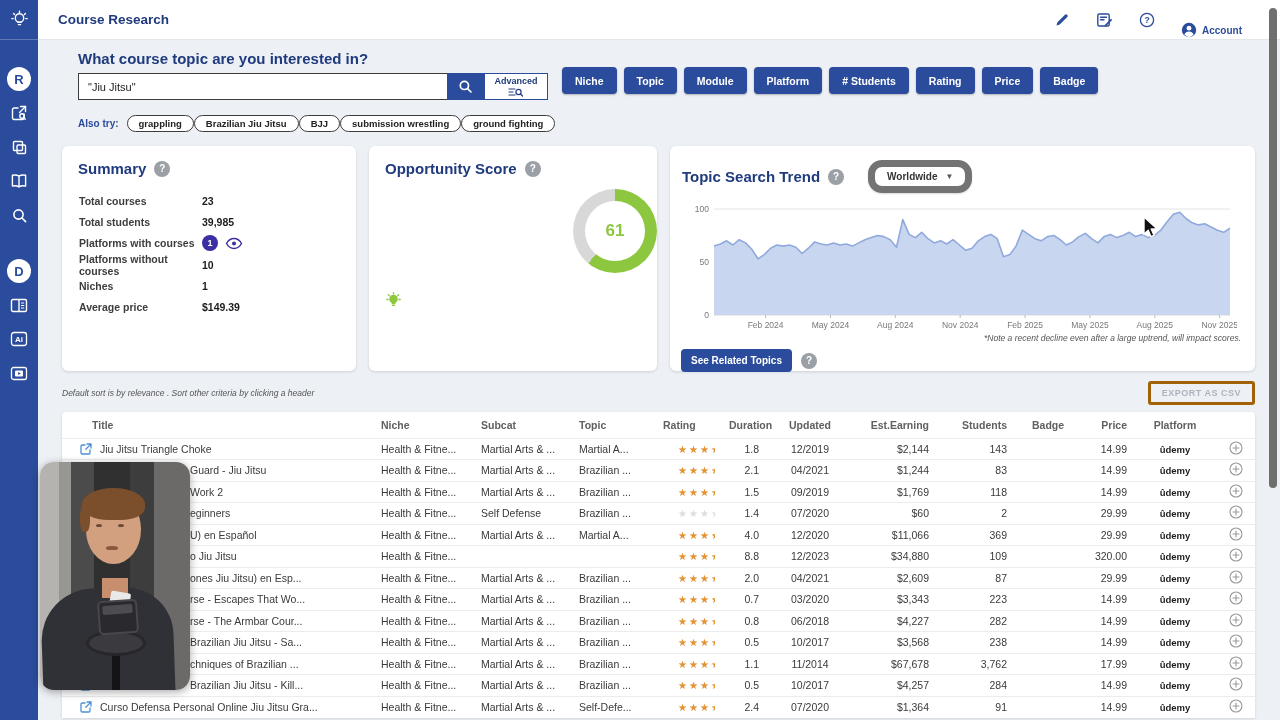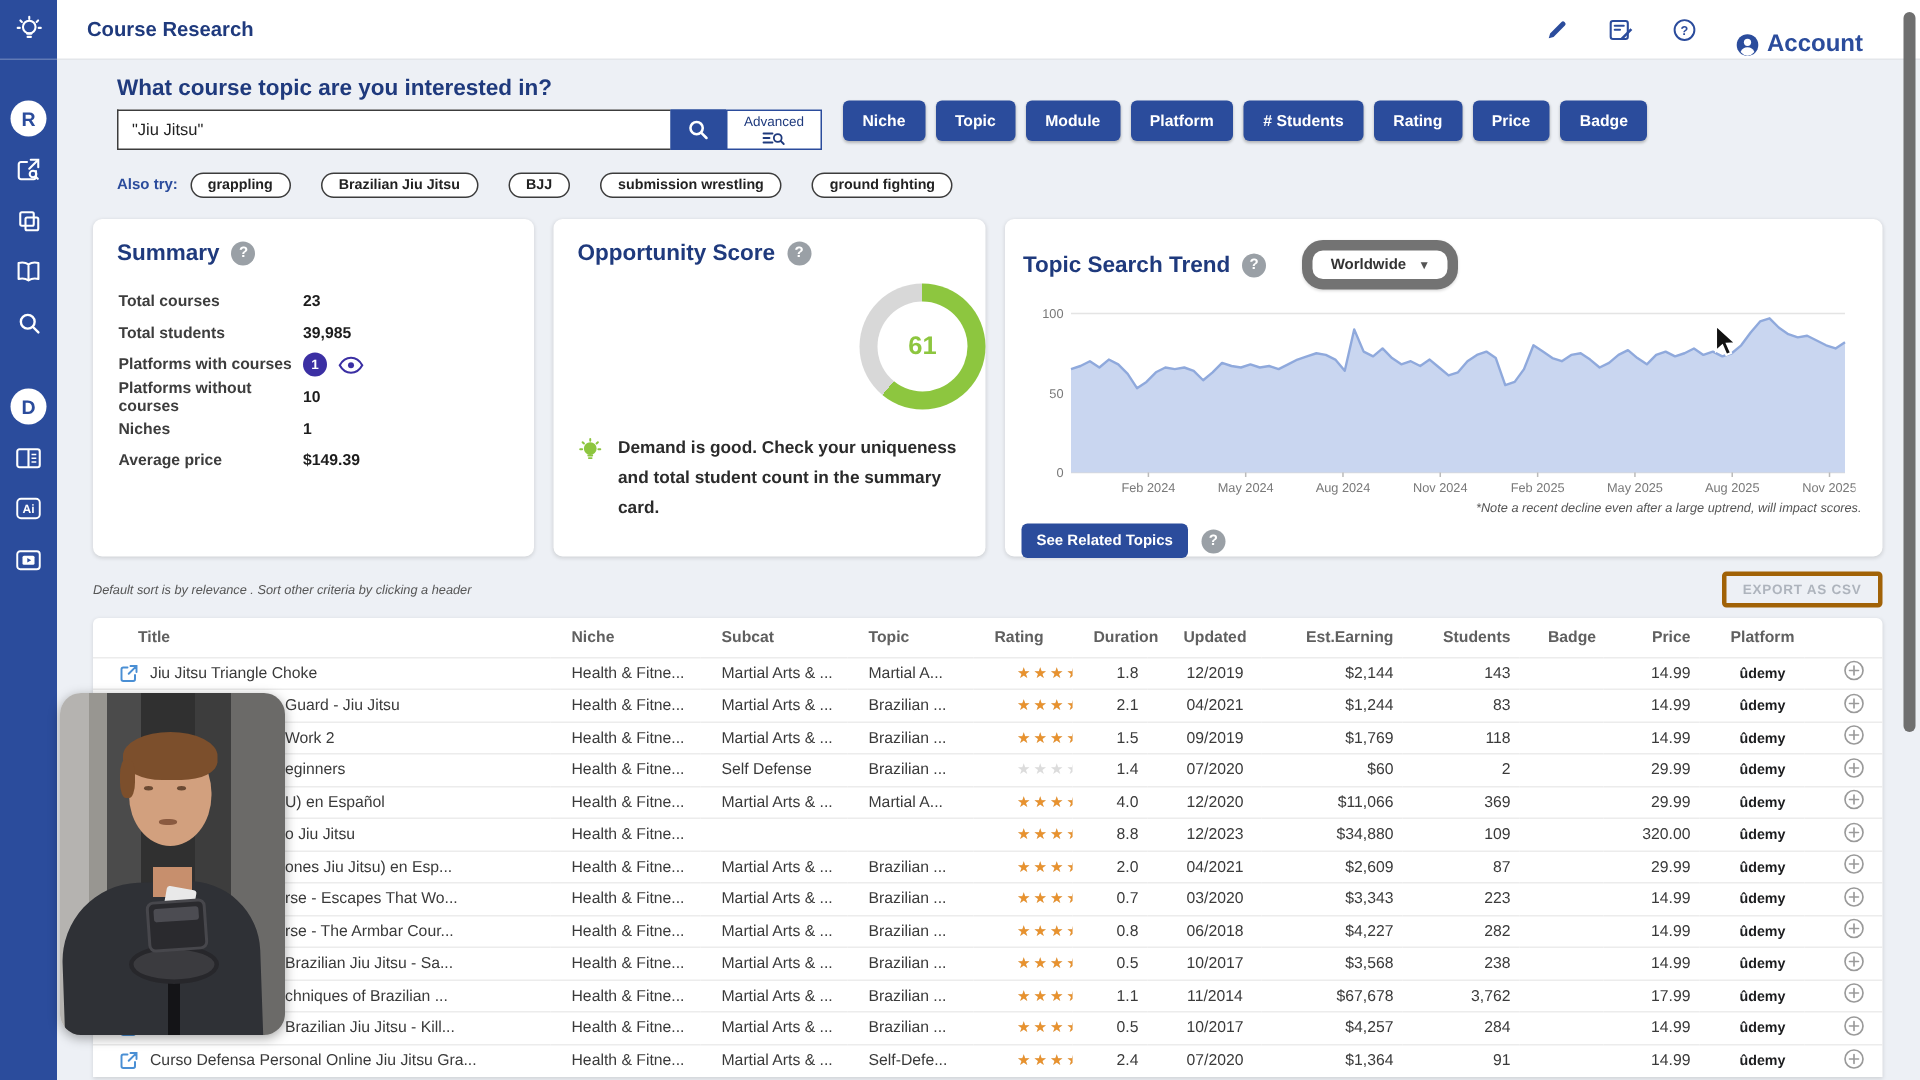--- a/index.html
+++ b/index.html
@@ -12,31 +12,31 @@
   .side-item { width:38px; height:34px; display:flex; align-items:center; justify-content:center; cursor:pointer; }
   .side-item.sp-top { margin-top:22px; }
   .avatar-circle { width:24px; height:24px; border-radius:50%; background:#fff; color:#2b4c9c; font-weight:bold; font-size:13px; display:flex; align-items:center; justify-content:center; }
   .side-item svg { display:block; }
 
   
   .topbar { position:absolute; left:38px; top:0; width:1242px; height:40px; background:#fff; border-bottom:1px solid #e3e6ea; z-index:20; display:flex; align-items:center; }
   .app-title { font-size:13.5px; font-weight:bold; color:#1f3a7d; margin-left:20px; }
   .topbar-right { margin-left:auto; display:flex; align-items:center; gap:26px; margin-right:38px; }
   .tb-icon { cursor:pointer; display:flex; align-items:center; }
-  .account-btn { display:flex; align-items:center; gap:5px; cursor:pointer; color:#2b4c9c; font-size:16px; font-weight:bold;margin-top:21px; }
+  .account-btn { display:flex; align-items:center; gap:5px; cursor:pointer; color:#2b4c9c; font-size:10px; font-weight:bold;margin-top:21px; }
 
   
   .content { position:absolute; left:38px; top:40px; width:1242px; height:680px; padding:10px 25px 0 24px; }
   .search-block { margin-left:16px; }
   .search-heading { font-size:15px; font-weight:bold; color:#1f3a7d; }
   .search-row { display:flex; align-items:stretch; margin-top:6px; height:27px; }
   .search-input { width:369px; border:1px solid #3c3c3c; border-right:none; background:#fff; padding:0 9px; font-size:11px; color:#222; font-family:"Liberation Sans",sans-serif; outline:none; }
   .search-btn { width:37px; background:#2b4c9c; border:1px solid #2b4c9c; display:flex; align-items:center; justify-content:center; cursor:pointer; }
   .advanced-btn { width:64px; background:#fff; border:1.5px solid #2b4c9c; display:flex; flex-direction:column; align-items:center; justify-content:center; cursor:pointer; line-height:1.15; }
-  .advanced-btn .adv-label { font-size:9px; font-weight:normal; color:#1f3a7d;text-align:center; }
+  .advanced-btn .adv-label { font-size:9px; font-weight:bold; color:#1f3a7d;text-align:center; }
   .filters { display:flex; gap:7px; margin-left:14px; }
   .filter-btn { background:#2b4c9c; color:#fff; border:none; border-radius:4px; font-size:10.5px; font-weight:bold; padding:0 13px; height:27px; cursor:pointer; font-family:"Liberation Sans",sans-serif; box-shadow:0 1px 2px rgba(0,0,0,.25); }
   .search-hint { font-size:8.5px; font-style:italic; color:#555; margin-top:5px; }
   .also-try { display:flex; align-items:center; gap:6px; margin-top:15px; }
   .also-try-label { font-size:10px; font-weight:bold; color:#2b4c9c; margin-right:2px; }
   .pill { background:#fff; border:1.2px solid #3c3c3c; border-radius:10px; font-size:9.5px; font-weight:bold; color:#222; padding:2px 11px; cursor:pointer; }
 
   
   .cards { display:flex; gap:13px; margin-top:14px; height:225px; }
   .card { background:#fff; border-radius:6px; box-shadow:0 1px 3px rgba(0,0,0,.14); }
@@ -250,21 +250,21 @@
           <button class="filter-btn">Module</button>
           <button class="filter-btn">Platform</button>
           <button class="filter-btn"># Students</button>
           <button class="filter-btn">Rating</button>
           <button class="filter-btn">Price</button>
           <button class="filter-btn">Badge</button>
         </div>
     </div>
     <div class="also-try">
       <span class="also-try-label">Also try:</span>
-      <span style="display:flex;gap:20px;" id="pills">
+      <span style="display:flex;gap:0;" id="pills">
           <span class="pill">grappling</span>
           <span class="pill">Brazilian Jiu Jitsu</span>
           <span class="pill">BJJ</span>
           <span class="pill">submission wrestling</span>
           <span class="pill">ground fighting</span>
         </span>
     </div>
   </div>
 
   <div class="cards">
@@ -320,21 +320,20 @@
         </div>
       </div>
       <div class="opp-msg">
         <svg width="17" height="18" viewBox="0 0 17 18" style="flex:none;margin-top:2px;">
             <g stroke="#8dc63f" stroke-width="1.3" fill="none" stroke-linecap="round">
               <circle cx="8.5" cy="8" r="3.6" fill="#8dc63f"></circle>
               <path d="M7.2 12.6h2.6M7.6 14.4h1.8"></path>
               <path d="M8.5 1.6v1.2M3.4 3.8l.9.9M13.6 3.8l-.9.9M1.8 8.5h1.3M13.9 8.5h1.3"></path>
             </g>
           </svg>
-        <span class="opp-text">Demand is good. Check your uniqueness and total student count in the summary card.</span>
       </div>
     </div>
 
     <div class="card card-trend">
       <div class="trend-head">
         <span class="card-title">Topic Search Trend</span>
         <span class="help-dot">?</span>
         <span class="region-select">
           <span>Worldwide</span>
           <span class="caret">▼</span>

